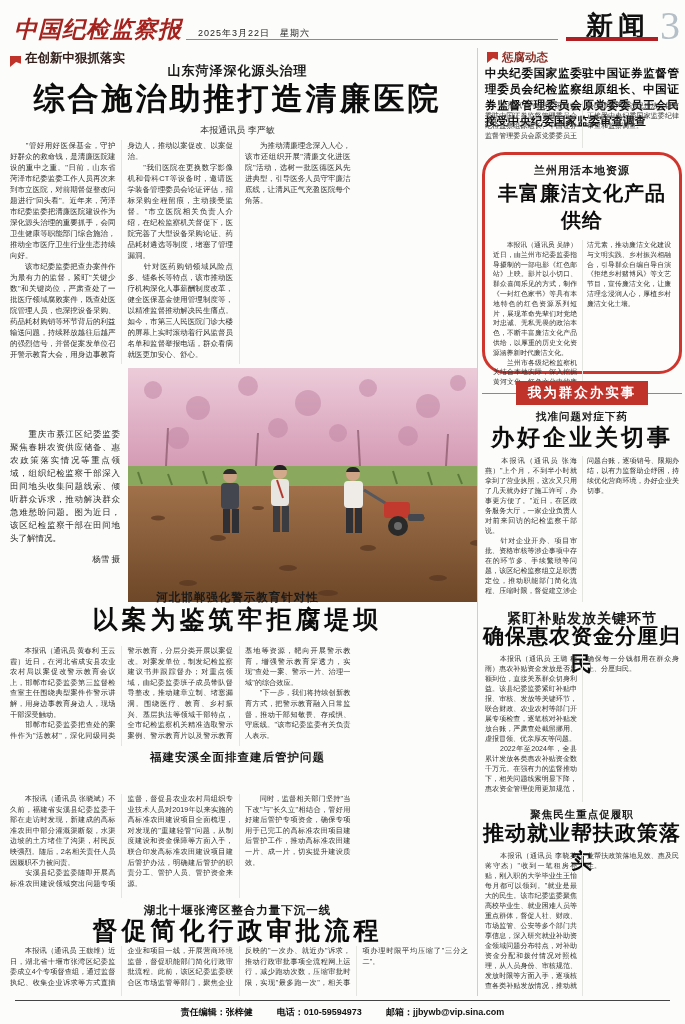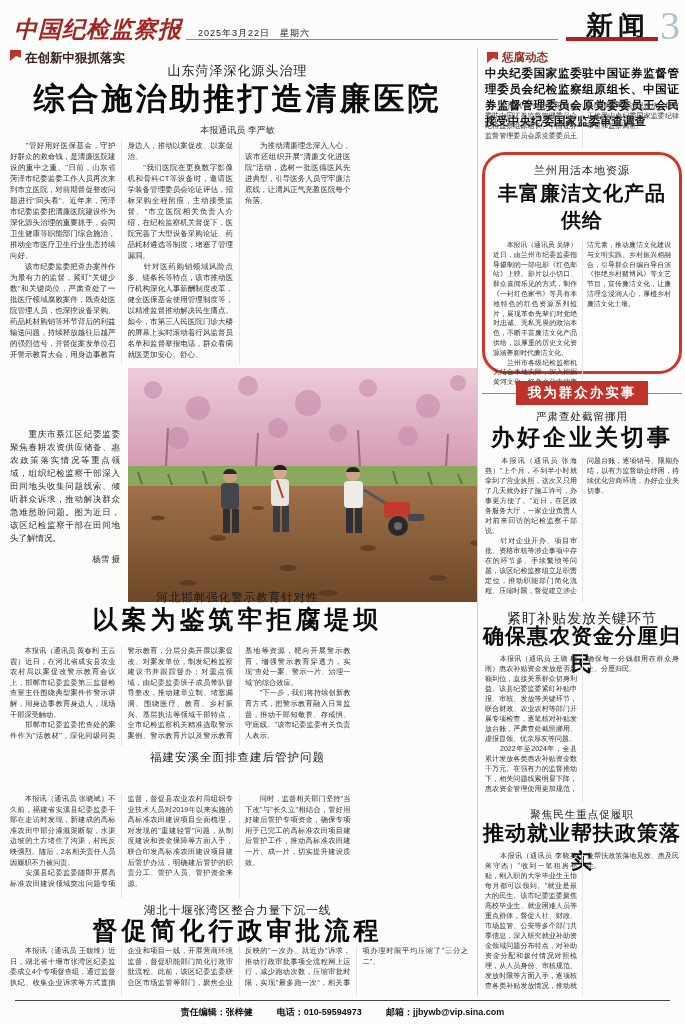--- a/index.html
+++ b/index.html
@@ -1,20 +1,20 @@
 <!DOCTYPE html>
 <html><head>
 <meta charset="utf-8">
 <style>
   html,body{margin:0;padding:0;background:#e9e9e5;}
   #page{position:relative;width:685px;height:1024px;margin:0 auto;background:#fcfcfa;
         font-family:"Liberation Sans",sans-serif;color:#222;overflow:hidden;}
   .abs{position:absolute;}
   .serif{font-family:"Liberation Serif","DejaVu Serif",serif;}
-  .kicker{text-align:center;font-weight:400;color:#1a1a1a;letter-spacing:1px;}
+  .kicker{text-align:center;font-weight:700;color:#1a1a1a;letter-spacing:1px;}
   .headline{text-align:center;font-weight:bold;color:#0c0c0c;}
   .byline{text-align:center;color:#333;}
   .body-text{text-align:justify;color:#303030;white-space:pre-line;overflow:hidden;column-fill:auto;}
   .cols4{column-count:4;column-gap:12px;column-rule:1px solid #e4e4e0;}
   .cols2{column-count:2;column-gap:10px;column-rule:1px solid #e4e4e0;}
   .lead-body{font-size:7.5px;line-height:11px;}
   .mid-body{font-size:7.2px;line-height:10.6px;}
   .right-body{font-size:7px;line-height:10px;}
   .box-body{font-size:6.8px;line-height:9.8px;}
   .masthead{color:#a5231f;font-weight:bold;font-style:italic;font-size:23px;letter-spacing:1px;}
@@ -40,21 +40,21 @@
 
 <div id="page">
 
   <div class="abs masthead serif" style="left:14px;top:14px;">中国纪检监察报</div>
   <div class="abs" style="left:198px;top:27px;font-size:9px;letter-spacing:1px;color:#222;">2025年3月22日　星期六</div>
   <div class="abs hairline" style="left:186px;top:39px;width:372px;"></div>
   <div class="abs serif news-title" style="left:586px;top:8px;text-align:center;">新闻</div>
   <div class="abs" style="left:566px;top:37px;width:92px;height:4px;background:#b01f24;"></div>
   <div class="abs serif page-num" style="left:660px;top:2px;">3</div>
 
-  <div class="abs" style="left:10px;top:50px;display:flex;align-items:flex-start;">
+  <div class="abs" style="left:10px;top:50px;display:flex;align-items:flex-end;">
     <span class="flag-icon"></span>
     <span class="marker-label" style="font-size:12.5px;color:#33201c;">在创新中狠抓落实</span>
   </div>
   <div class="abs" style="left:487px;top:50px;display:flex;align-items:center;">
     <span class="flag-icon"></span>
     <span class="marker-label" style="font-size:11.5px;color:#8d2f27;">惩腐动态</span>
   </div>
 
   <div class="abs vline" style="left:477px;top:48px;height:948px;"></div>
 
@@ -177,21 +177,21 @@
     <div class="kicker" style="font-size:11px;margin-top:2px;">兰州用活本地资源</div>
     <div class="headline serif" style="font-size:20px;letter-spacing:1px;margin-top:2px;">丰富廉洁文化产品供给</div>
     <div class="body-text cols2 box-body" style="height:150px;margin-top:6px;">　　本报讯（通讯员 吴静）近日，由兰州市纪委监委指导摄制的一部电影《红色邮站》上映。影片以小切口、群众喜闻乐见的方式，制作《一封红色家书》等具有本地特色的红色资源系列短片，展现革命先辈们对党绝对忠诚、无私无畏的政治本色，不断丰富廉洁文化产品供给，以厚重的历史文化资源涵养新时代廉洁文化。
 　　兰州市各级纪检监察机关结合本地实际，深入挖掘黄河文化、红色文化中的廉洁元素，推动廉洁文化建设与文明实践、乡村振兴相融合，引导群众自编自导自演《拒绝乡村赌博风》等文艺节目，宣传廉洁文化，让廉洁理念浸润人心，厚植乡村廉洁文化土壤。</div>
   </div>
 
   <div class="abs banner-wrap" style="left:482px;top:381px;width:200px;">
     <span class="banner">我为群众办实事</span>
   </div>
 
-  <div class="abs kicker" style="left:482px;top:410px;width:200px;font-size:10.5px;">严肃查处截留挪用</div>
+  <div class="abs kicker" style="left:482px;top:410px;width:200px;font-size:10.5px;">找准问题对症下药</div>
   <div class="abs headline serif" style="left:482px;top:422px;width:200px;font-size:23px;letter-spacing:3px;">办好企业关切事</div>
   <div class="abs body-text cols2 right-body" style="left:485px;top:456px;width:194px;height:146px;">　　本报讯（通讯员 张海燕）"上个月，不到半小时就拿到了营业执照，这次又只用了几天就办好了施工许可，办事更方便了。"近日，在区政务服务大厅，一家企业负责人对前来回访的纪检监察干部说。
 　　针对企业开办、项目审批、资格审核等涉企事项中存在的环节多、手续繁琐等问题，该区纪检监察组立足职责定位，推动职能部门简化流程、压缩时限，督促建立涉企问题台账，逐项销号、限期办结，以有力监督助企纾困，持续优化营商环境，办好企业关切事。</div>
 
   <div class="abs kicker" style="left:482px;top:610px;width:200px;font-size:14px;">紧盯补贴发放关键环节</div>
   <div class="abs headline serif" style="left:482px;top:622px;width:200px;font-size:21px;letter-spacing:1px;">确保惠农资金分厘归民</div>
   <div class="abs body-text cols2 right-body" style="left:485px;top:654px;width:194px;height:148px;">　　本报讯（通讯员 王璐 程雨）惠农补贴资金发放是否足额到位，直接关系群众切身利益。该县纪委监委紧盯补贴申报、审核、发放等关键环节，联合财政、农业农村等部门开展专项检查，逐笔核对补贴发放台账，严肃查处截留挪用、虚报冒领、优亲厚友等问题。
 　　2022年至2024年，全县累计发放各类惠农补贴资金数千万元。在强有力的监督推动下，相关问题线索明显下降，惠农资金管理使用更加规范，确保每一分钱都用在群众身上、分厘归民。</div>
 
   <div class="abs kicker" style="left:482px;top:808px;width:200px;font-size:10.5px;">聚焦民生重点促履职</div>

